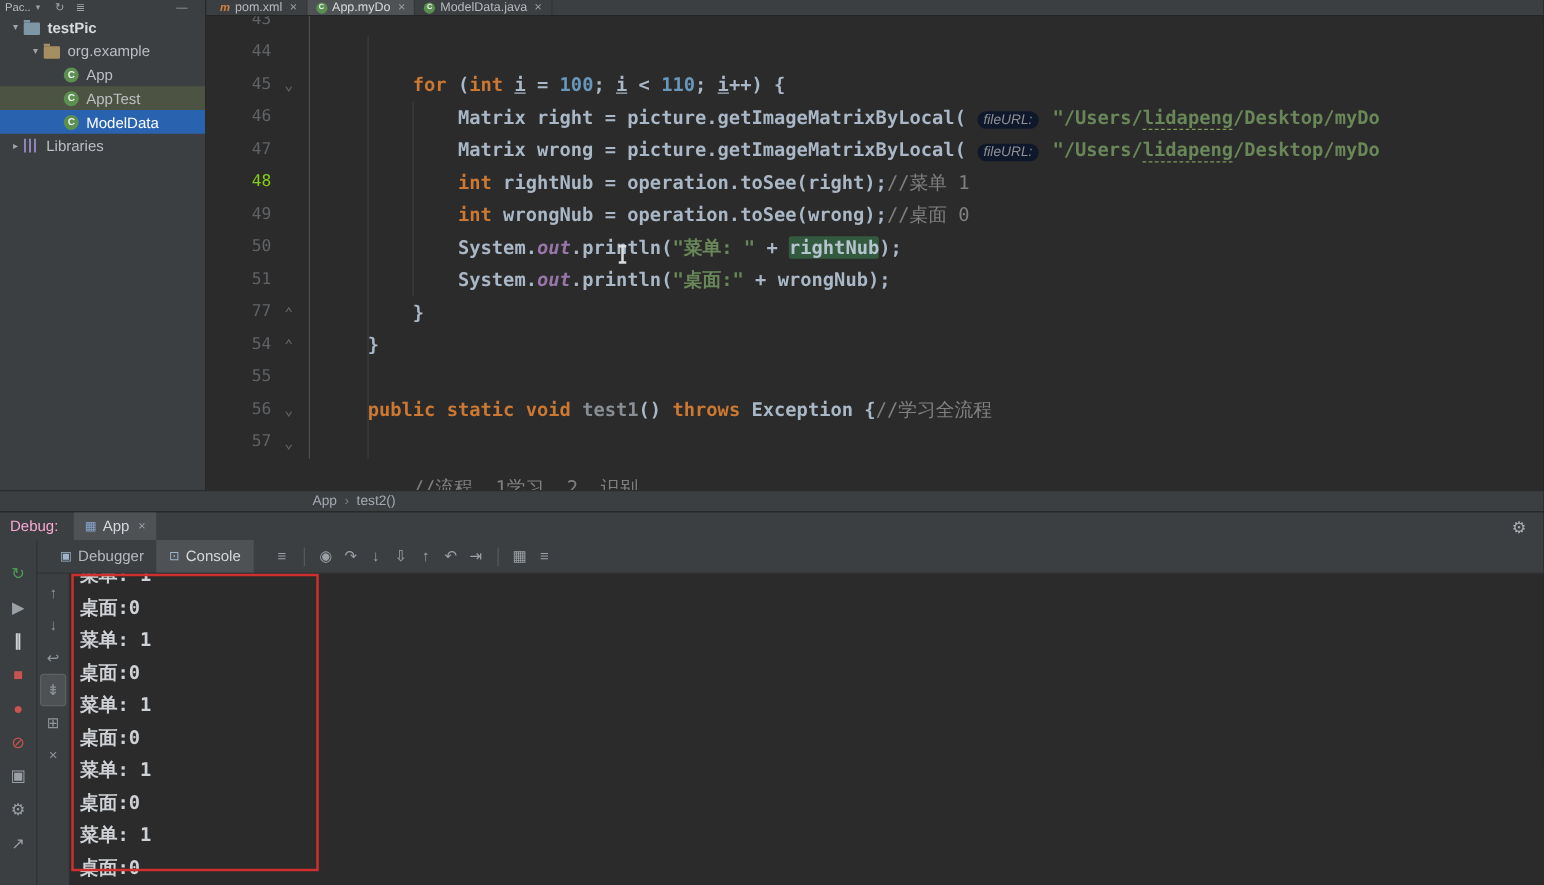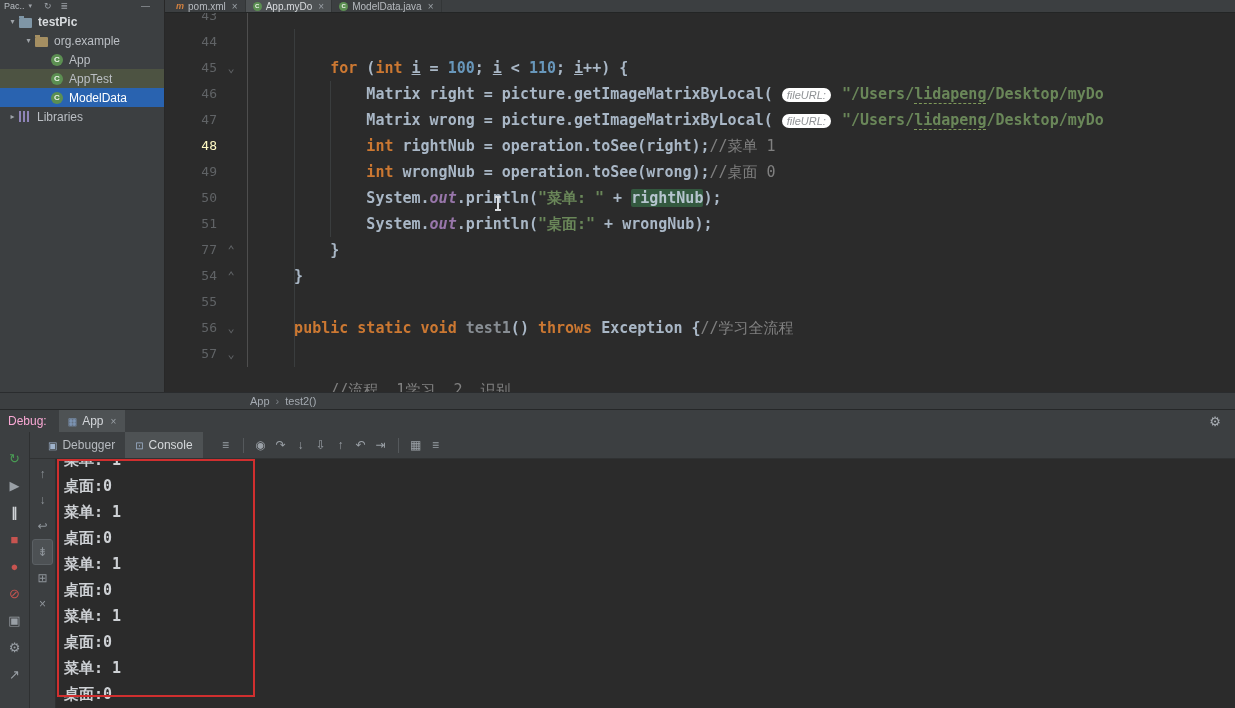--- a/index.html
+++ b/index.html
@@ -42,34 +42,34 @@
   .eico{display:inline-flex;align-items:center;justify-content:center;}
   .etab .ic-class{width:9px;height:9px;font-size:6px;}
   .ic-maven{color:#d28140;font-weight:bold;font-size:9px;font-style:italic;}
   .etab-x{color:#9aa0a6;font-size:10px;margin-left:2px;}
 
   #code-area{flex:1;position:relative;overflow:hidden;background:#2b2b2b;}
   #lines{position:relative;transform:translateY(-10px);}
   .cl{display:flex;height:26px;line-height:26px;font-family:"DejaVu Sans Mono",monospace;font-weight:bold;font-size:15px;white-space:pre;}
   .gut{width:83px;flex:none;display:flex;border-right:1px solid #4e4e4e;}
   .lnum{width:52px;text-align:right;color:#606366;font:400 13px/26px "DejaVu Sans Mono",monospace;}
-  .lnum.cur{color:#fef9c3;}
+  .lnum.cur{color:#84cc16;}
   .fold{width:28px;text-align:center;color:#606366;font-size:12px;}
   .ctext{color:#a9b7c6;min-width:0;}
   .tok-p{color:#a9b7c6;}
   .tok-k{color:#cc7832;}
   .tok-n{color:#6897bb;}
   .tok-s{color:#6a8759;}
   .tok-c{color:#808080;font-weight:normal;}
   .tok-f{color:#9876aa;font-style:italic;}
   .tok-g{color:#888e94;}
   .tok-v{color:#a9b7c6;text-decoration:underline;}
   .tok-sp{color:#6a8759;border-bottom:1px dashed #7f9a5a;}
   .tok-hl{background:#33593f;color:#b5c4ce;border-radius:2px;}
-  .tok-h{background:#ffffff;color:#8f9295;font:italic 400 11px/15px "Liberation Sans",sans-serif;border-radius:7px;padding:1px 5px;margin-right:2px;margin-top:48px;}
+  .tok-h{background:#0f172a;color:#8f9295;font:italic 400 11px/15px "Liberation Sans",sans-serif;border-radius:7px;padding:1px 5px;margin-right:2px;margin-top:48px;}
   .iguide{position:absolute;width:1px;background:#3a3d3e;}
 
   
   #breadcrumb-bar{height:17px;background:#3c3f41;border-top:1px solid #2a2c2e;display:flex;align-items:center;padding-left:250px;font-size:11px;color:#a4aab1;gap:6px;}
   .bc-item{cursor:default;}
   .bc-sep{color:#7c8187;}
 
   
   #debug{height:299px;display:flex;flex-direction:column;border-top:1px solid #262829;}
   #debug-header{height:22px;background:#3c3f41;display:flex;align-items:center;flex:none;}

